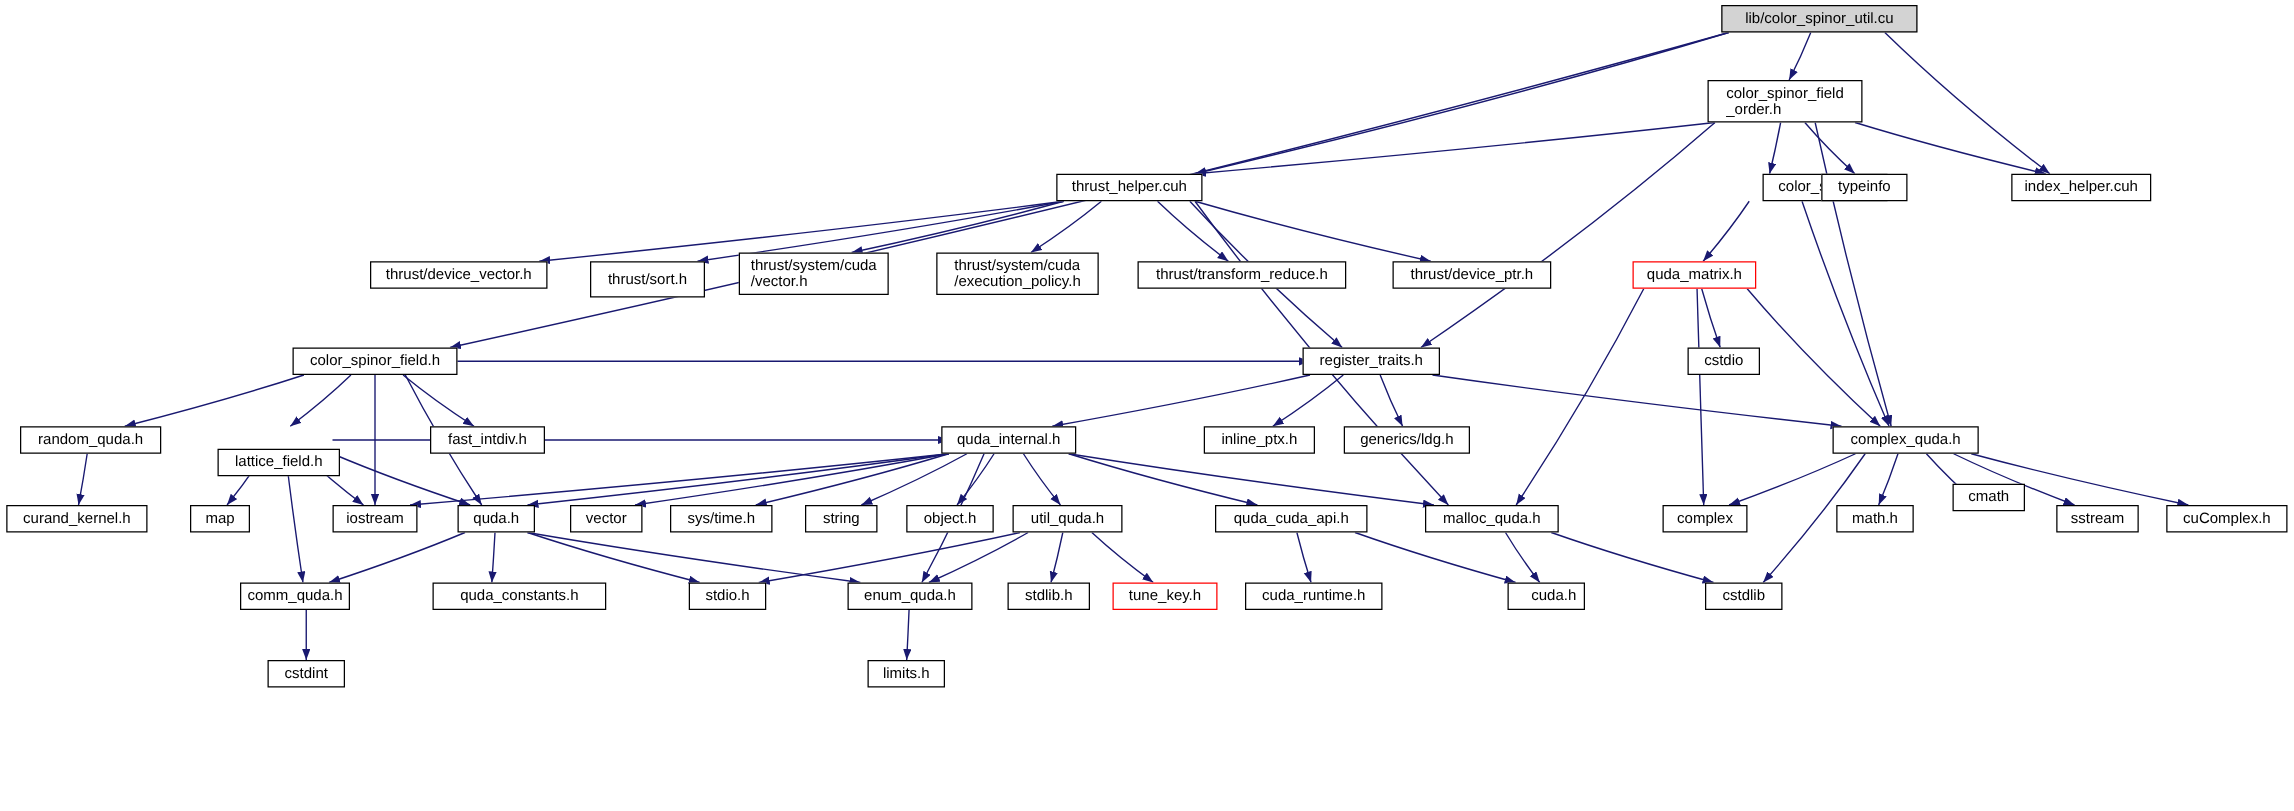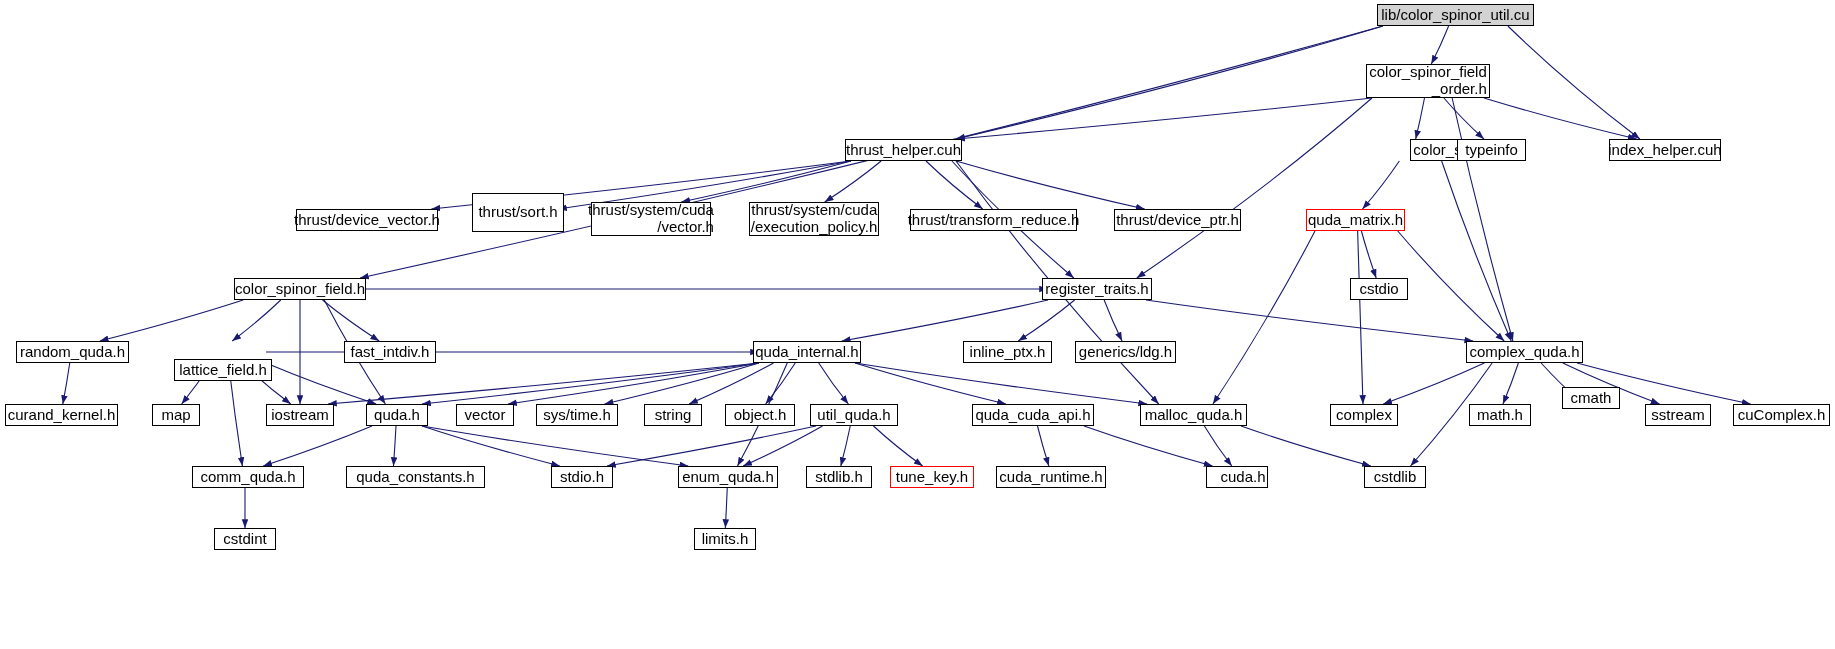--- a/index.html
+++ b/index.html
@@ -21,25 +21,25 @@
     top: 0;
     width: 1835px;
     height: 649px;
   }
   .node {
     position: absolute;
     box-sizing: border-box;
     display: flex;
     align-items: center;
     justify-content: center;
-    text-align: right;
+    text-align: left;
     background: #ffffff;
     border: 1px solid #000000;
     color: #000000;
-    font-size: 15px;
+    font-size: 12px;
     line-height: 1.12;
     white-space: pre;
     z-index: 2;
   }
   .node.root {
     background: #d3d3d3;
     border-color: #000000;
   }
   .node.redborder {
     border-color: #ff0000;
@@ -131,21 +131,21 @@
   <div id="node-layer">
       <div class="node root" style="left: 1377px; top: 4px; width: 157px; height: 22px;">lib/color_spinor_util.cu</div>
       <div class="node" style="left: 1366px; top: 64px; width: 124px; height: 34px;">color_spinor_field
 _order.h</div>
       <div class="node" style="left: 1364px; top: 139px; width: 100px; height: 22px; margin-left: 46px;">color_spinor.h</div>
       <div class="node" style="left: 1457px; top: 139px; width: 69px; height: 22px;">typeinfo</div>
       <div class="node" style="left: 1609px; top: 139px; width: 112px; height: 22px;">index_helper.cuh</div>
       <div class="node" style="left: 845px; top: 139px; width: 117px; height: 22px;">thrust_helper.cuh</div>
       <div class="node redborder" style="left: 1306px; top: 209px; width: 99px; height: 22px;">quda_matrix.h</div>
       <div class="node" style="left: 296px; top: 209px; width: 142px; height: 22px;">thrust/device_vector.h</div>
-      <div class="node" style="left: 472px; top: 193px; width: 92px; height: 39px;">thrust/sort.h</div>
+      <div class="node" style="left: 472px; top: 209px; width: 92px; height: 29px;">thrust/sort.h</div>
       <div class="node" style="left: 591px; top: 202px; width: 120px; height: 34px;">thrust/system/cuda
 /vector.h</div>
       <div class="node" style="left: 749px; top: 202px; width: 130px; height: 34px;">thrust/system/cuda
 /execution_policy.h</div>
       <div class="node" style="left: 910px; top: 209px; width: 167px; height: 22px;">thrust/transform_reduce.h</div>
       <div class="node" style="left: 1114px; top: 209px; width: 127px; height: 22px;">thrust/device_ptr.h</div>
       <div class="node" style="left: 1350px; top: 278px; width: 58px; height: 22px;">cstdio</div>
       <div class="node" style="left: 234px; top: 278px; width: 132px; height: 22px;">color_spinor_field.h</div>
       <div class="node" style="left: 1042px; top: 278px; width: 110px; height: 22px;">register_traits.h</div>
       <div class="node" style="left: 16px; top: 341px; width: 113px; height: 22px;">random_quda.h</div>
@@ -164,21 +164,21 @@
       <div class="node" style="left: 644px; top: 404px; width: 58px; height: 22px;">string</div>
       <div class="node" style="left: 725px; top: 404px; width: 70px; height: 22px;">object.h</div>
       <div class="node" style="left: 810px; top: 404px; width: 88px; height: 22px;">util_quda.h</div>
       <div class="node" style="left: 972px; top: 404px; width: 122px; height: 22px;">quda_cuda_api.h</div>
       <div class="node" style="left: 1140px; top: 404px; width: 107px; height: 22px;">malloc_quda.h</div>
       <div class="node" style="left: 1330px; top: 404px; width: 68px; height: 22px;">complex</div>
       <div class="node" style="left: 1469px; top: 404px; width: 62px; height: 22px;">math.h</div>
       <div class="node" style="left: 1562px; top: 387px; width: 58px; height: 22px;">cmath</div>
       <div class="node" style="left: 1645px; top: 404px; width: 66px; height: 22px;">sstream</div>
       <div class="node" style="left: 1733px; top: 404px; width: 97px; height: 22px;">cuComplex.h</div>
-      <div class="node" style="left: 192px; top: 466px; width: 112px; height: 22px;">comm_quda.h</div>
+      <div class="node" style="left: 192px; top: 466px; width: 88px; height: 22px;">comm_quda.h</div>
       <div class="node" style="left: 346px; top: 466px; width: 139px; height: 22px;">quda_constants.h</div>
       <div class="node" style="left: 551px; top: 466px; width: 62px; height: 22px;">stdio.h</div>
       <div class="node" style="left: 678px; top: 466px; width: 100px; height: 22px;">enum_quda.h</div>
       <div class="node" style="left: 806px; top: 466px; width: 66px; height: 22px;">stdlib.h</div>
       <div class="node redborder" style="left: 890px; top: 466px; width: 84px; height: 22px;">tune_key.h</div>
       <div class="node" style="left: 996px; top: 466px; width: 110px; height: 22px;">cuda_runtime.h</div>
       <div class="node" style="left: 1206px; top: 466px; width: 62px; height: 22px; padding-left: 12px;">cuda.h</div>
       <div class="node" style="left: 1364px; top: 466px; width: 62px; height: 22px;">cstdlib</div>
       <div class="node" style="left: 214px; top: 528px; width: 62px; height: 22px;">cstdint</div>
       <div class="node" style="left: 694px; top: 528px; width: 62px; height: 22px;">limits.h</div>

